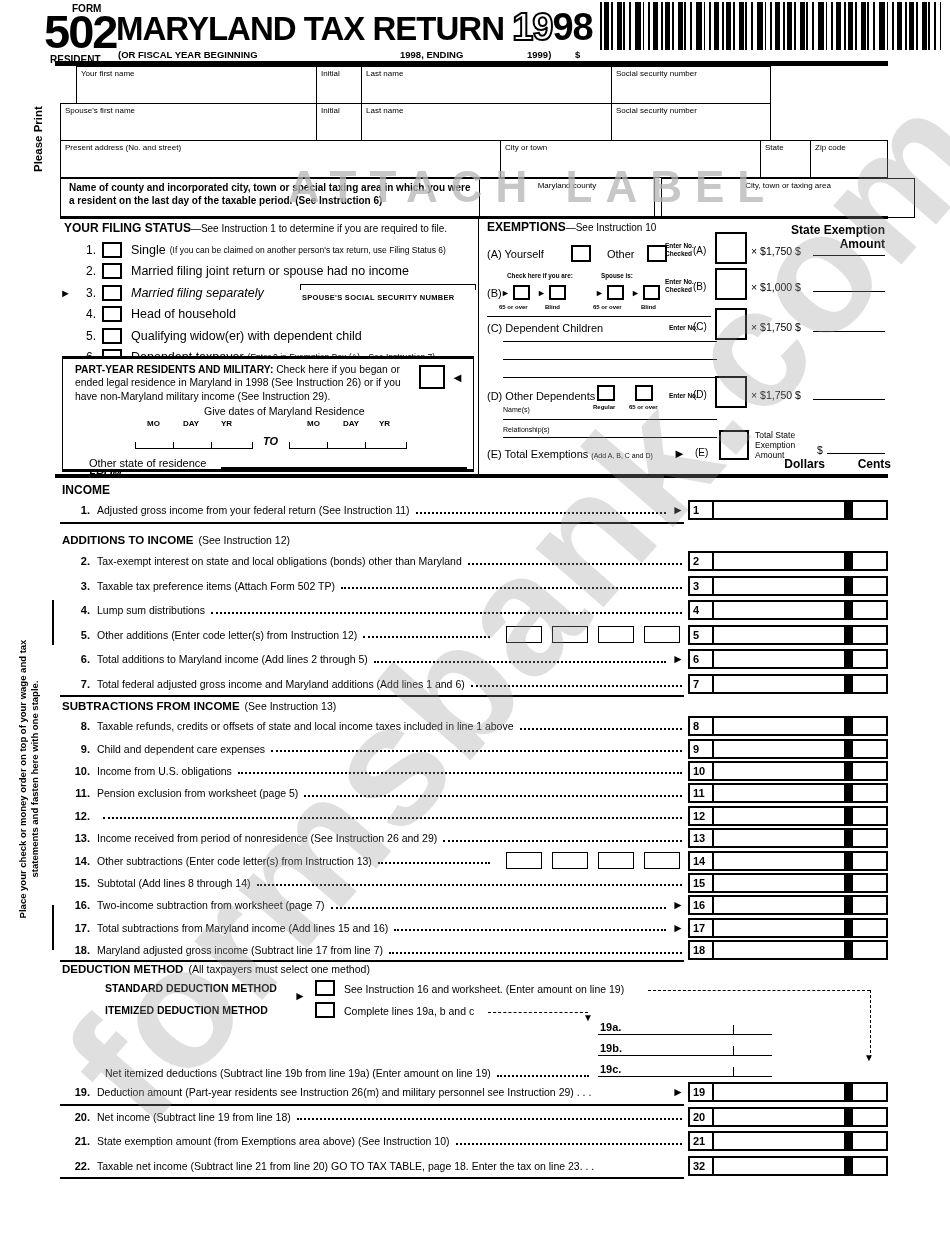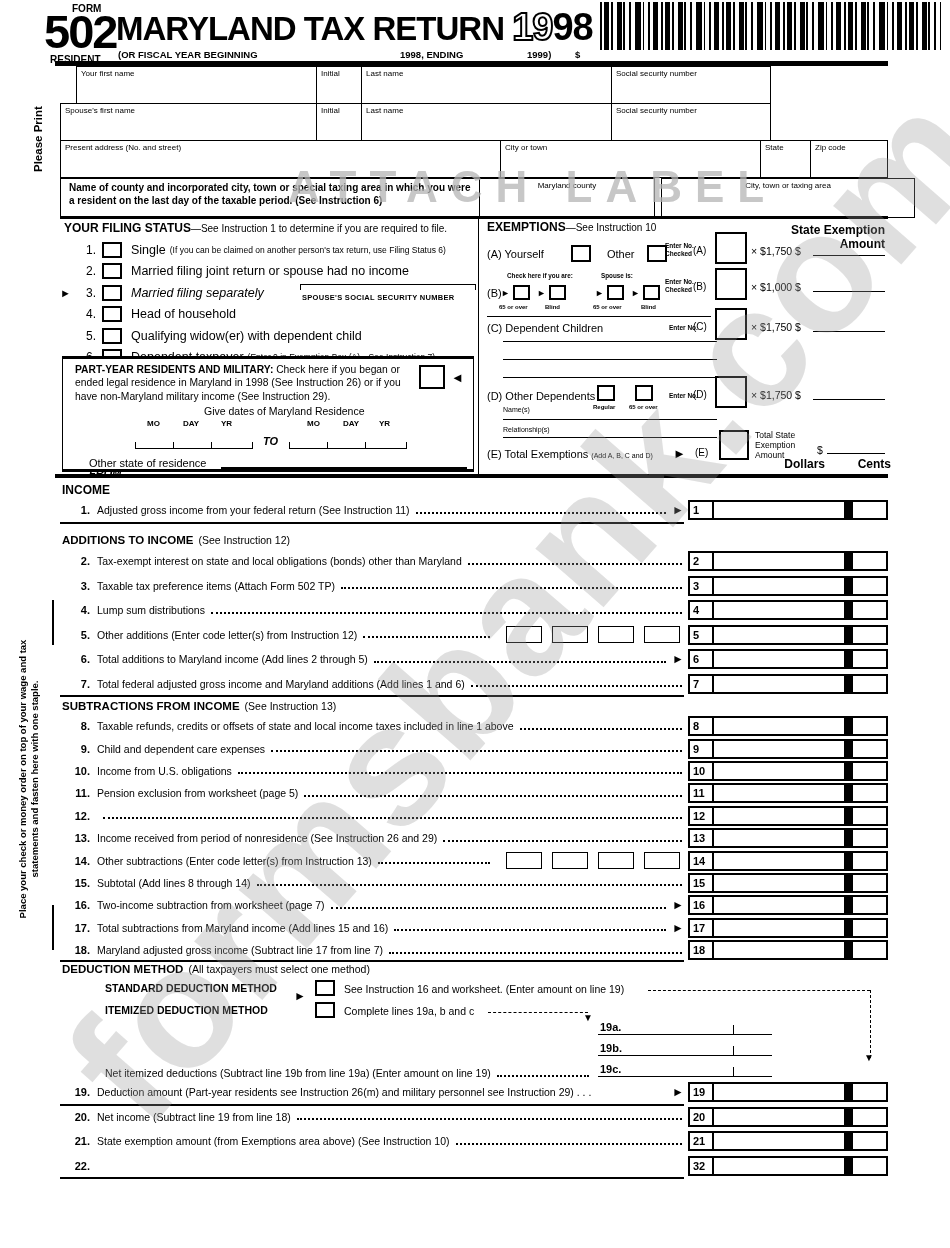--- a/index.html
+++ b/index.html
@@ -654,20 +654,21 @@
         <span class="dots" data-interactable="false"></span>
         <span class="amt" data-interactable="true">
           <span class="anum" data-interactable="false">21</span>
           <span class="adollars" data-interactable="true"></span>
           <span class="asep" data-interactable="false"></span>
           <span class="acents" data-interactable="true"></span>
         </span>
       </div>
       <div class="line-row uline" data-interactable="false">
         <span class="ln" data-interactable="false">22.</span>
+        <span class="lbl" data-interactable="false">Taxable net income (Subtract line 21 from line 20)  GO TO TAX TABLE, page 18. Enter the tax on line 23. . .</span>
         <span class="spacer"></span>
         <span class="amt" data-interactable="true">
           <span class="anum" data-interactable="false">32</span>
           <span class="adollars" data-interactable="true"></span>
           <span class="asep" data-interactable="false"></span>
           <span class="acents" data-interactable="true"></span>
         </span>
       </div>
     </div>
 </div>

